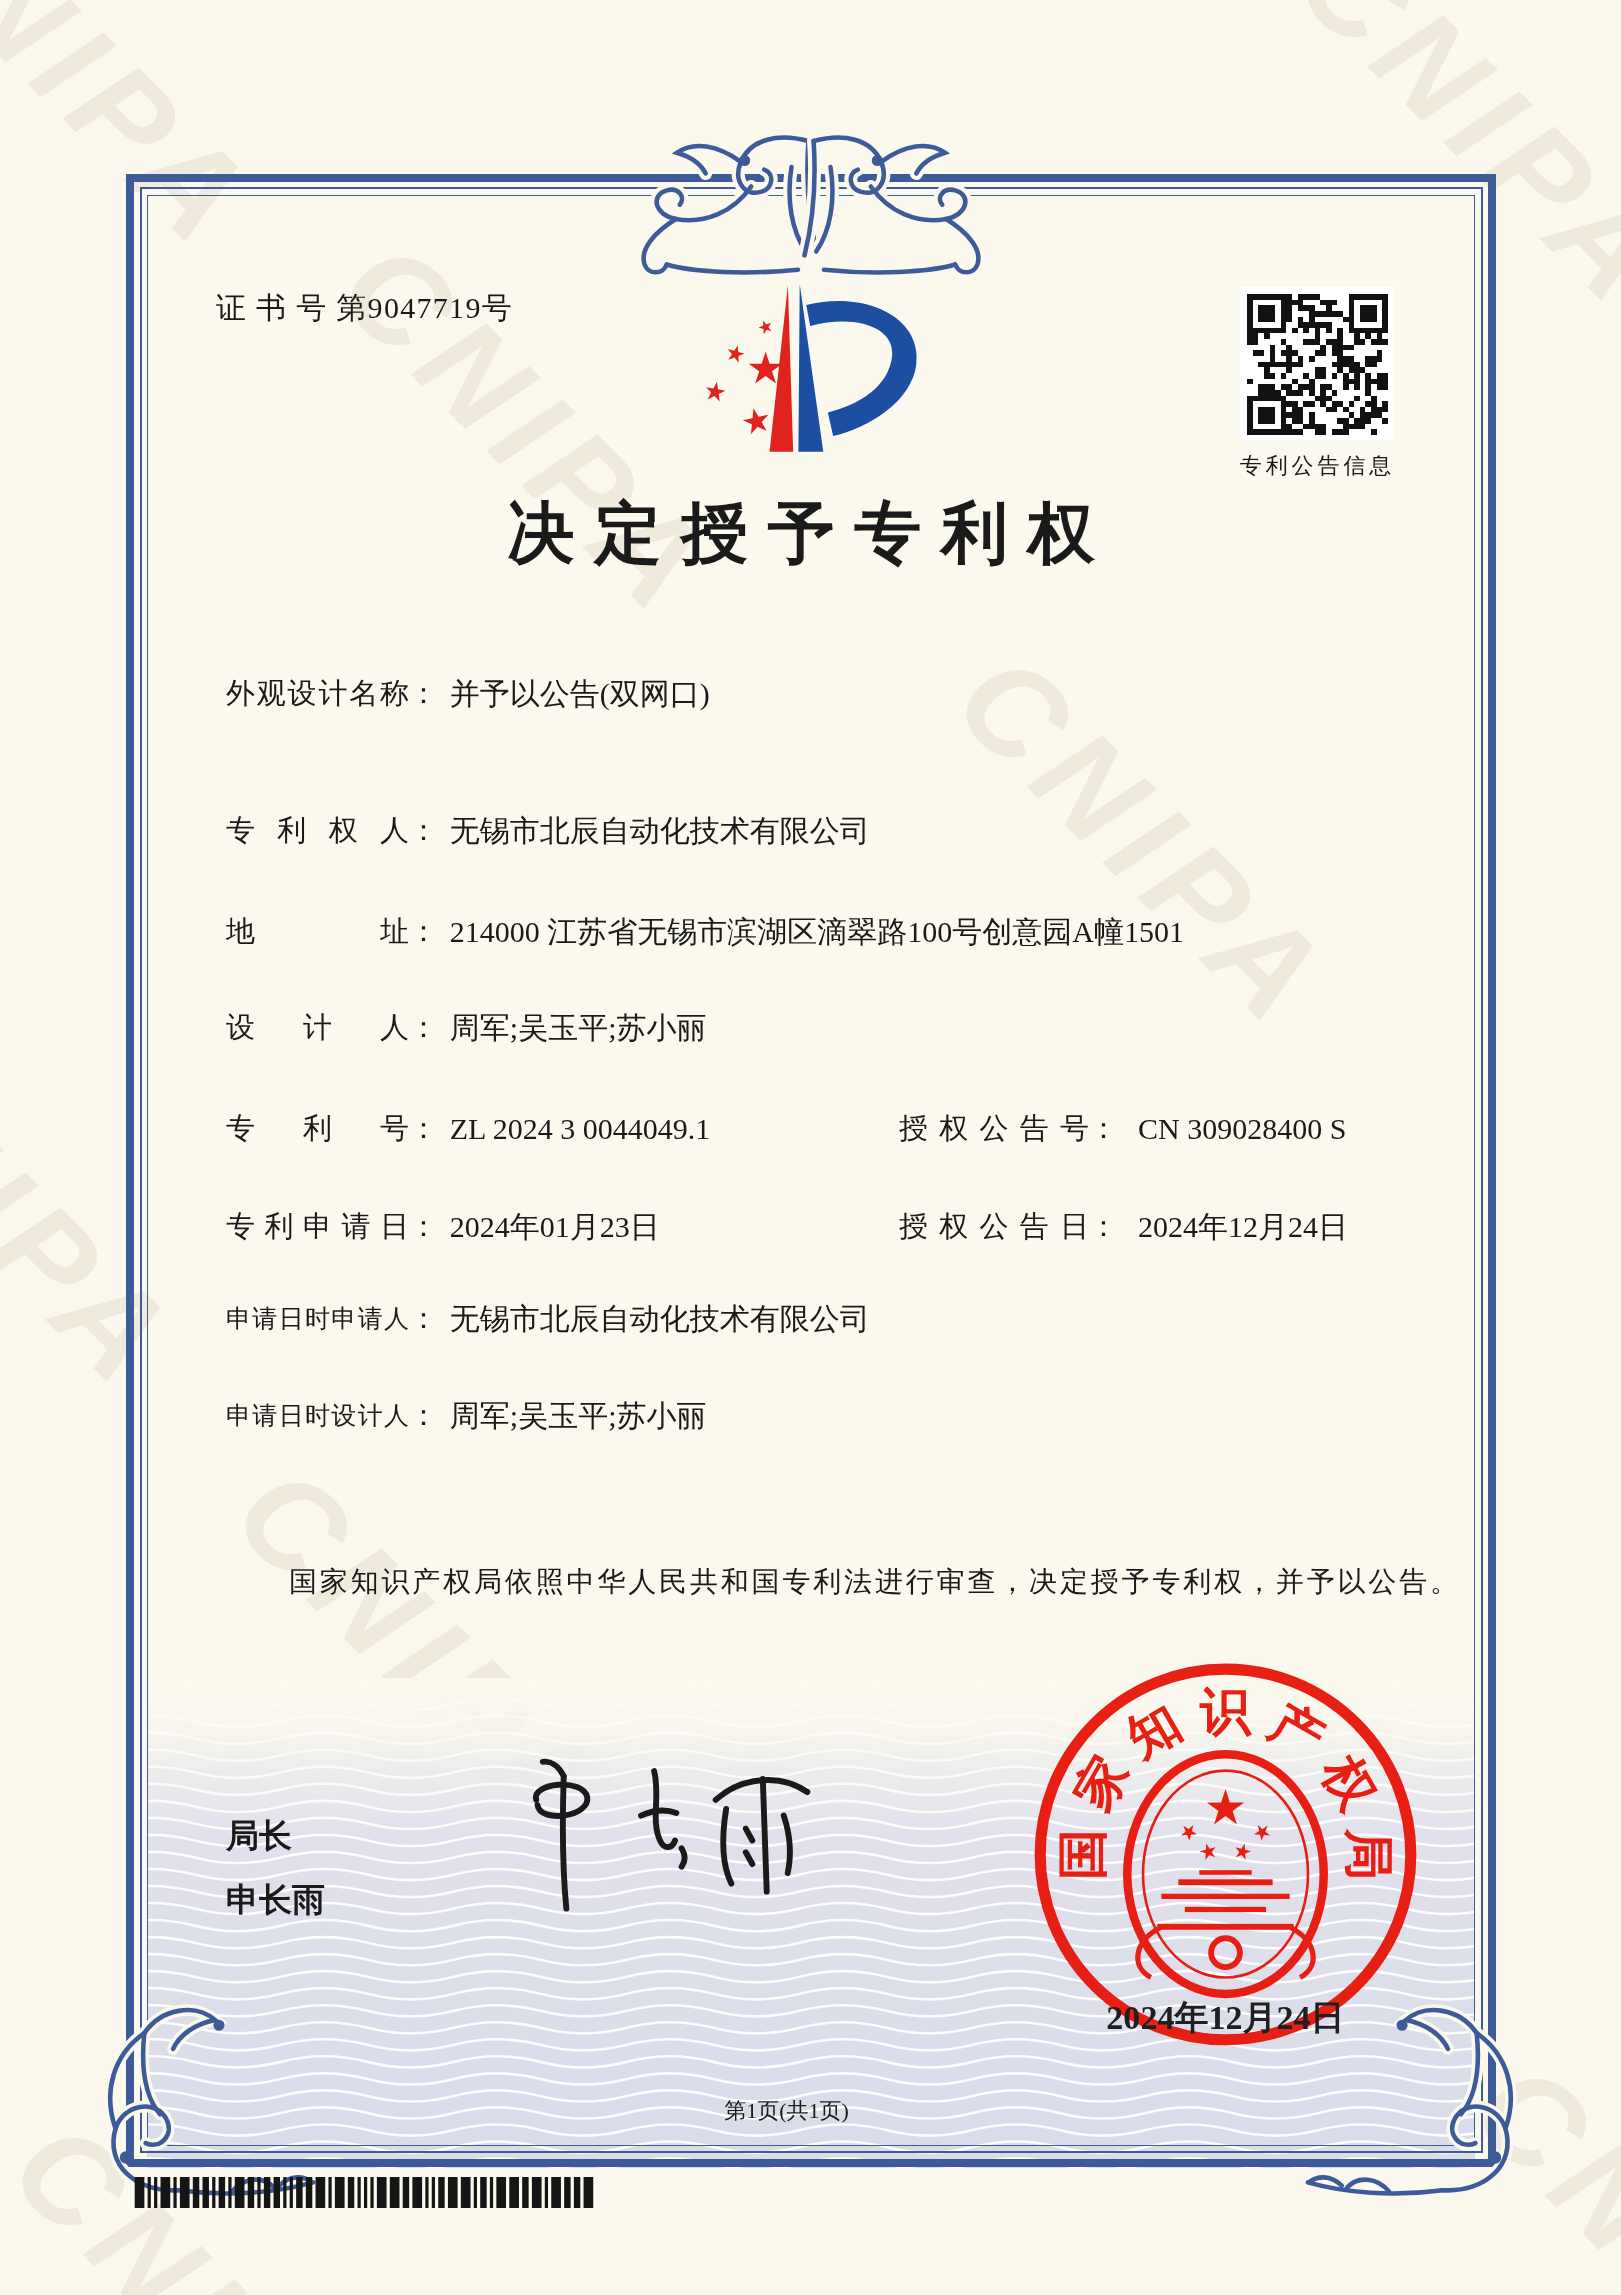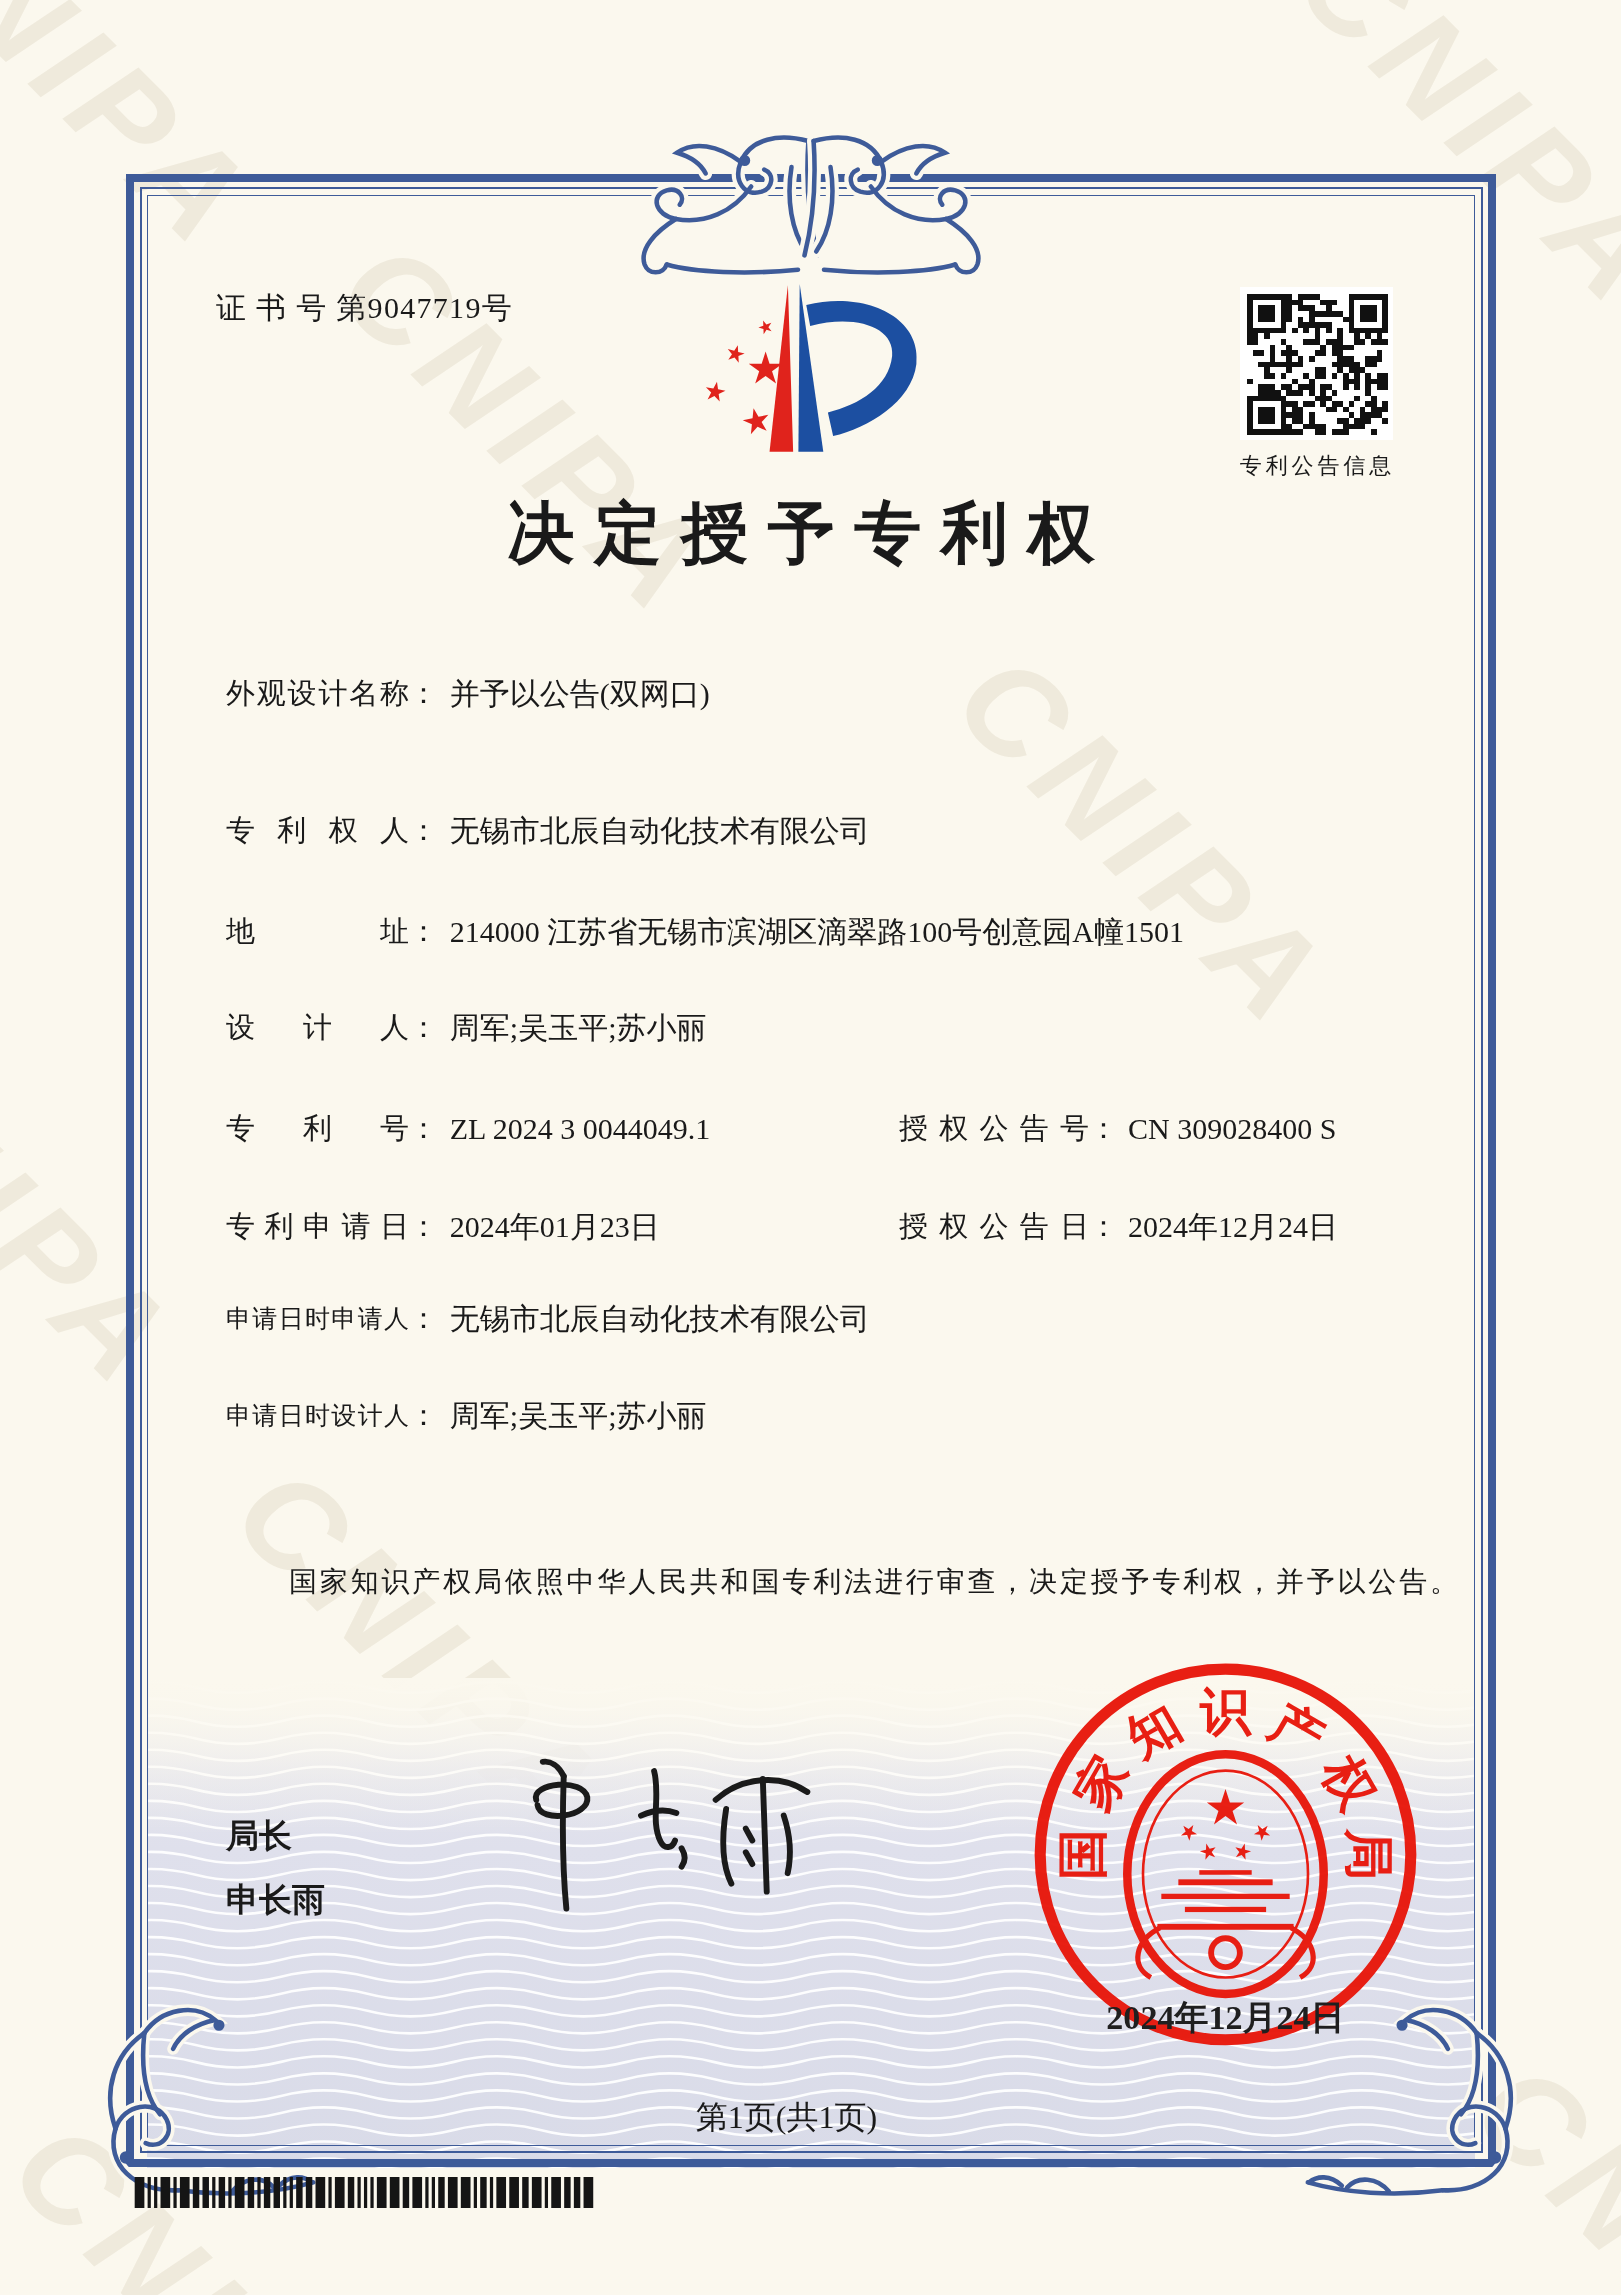--- a/index.html
+++ b/index.html
@@ -37,37 +37,37 @@
          font-size:67px;font-weight:700;letter-spacing:19.7px;}
 
   
   .row{position:absolute;left:226px;display:flex;align-items:flex-start;font-size:30px;line-height:39px;}
   .cellR{position:absolute;left:899px;display:flex;align-items:flex-start;font-size:30px;line-height:39px;}
   .jlabel{display:inline-flex;justify-content:space-between;width:183px;font-size:29px;}
   .cellR .jlabel{width:190px;}
   .small .jlabel{font-size:25px;}
   .colon{font-size:29px;}
   .val{margin-left:11.8px;white-space:nowrap;}
-  .cellR .val{margin-left:10px;}
+  .cellR .val{margin-left:20px;}
 
   
   .para{position:absolute;left:199px;top:1567px;width:1229px;font-size:28px;letter-spacing:2px;margin-left:32px;}
   .para p{margin:0 0 23.6px 0;line-height:30px;text-align:justify;text-align-last:justify;}
   .para p:first-child{text-indent:58px;}
 
   
   .officer{position:absolute;left:226px;font-family:Liberation Sans, sans-serif;
            font-size:33px;font-weight:600;text-align:center;}
   .sig{position:absolute;left:485px;top:1737px;}
   .sealwrap{position:absolute;left:1029px;top:1658px;opacity:.95;}
   .seal-ch{font:700 78px "Liberation Serif",serif;fill:#e81408;text-anchor:middle;}
   .seal-date{font:700 52px "Liberation Serif",serif;fill:#151515;text-anchor:middle;}
 
   
-  .footer{position:absolute;left:0;top:2096px;width:1573px;text-align:center;font-size:32px;}
+  .footer{position:absolute;left:0;top:2096px;width:1573px;text-align:center;font-size:22px;}
   .barcode{position:absolute;left:131px;top:2177px;}
 </style>
 </head>
 <body>
 
 <div id="page">
 
   <div class="wm" style="left:-162px;top:-14.4px">CNIPA</div>
   <div class="wm" style="left:1254px;top:45px">CNIPA</div>
   <div class="wm" style="left:297px;top:353px">CNIPA</div>

